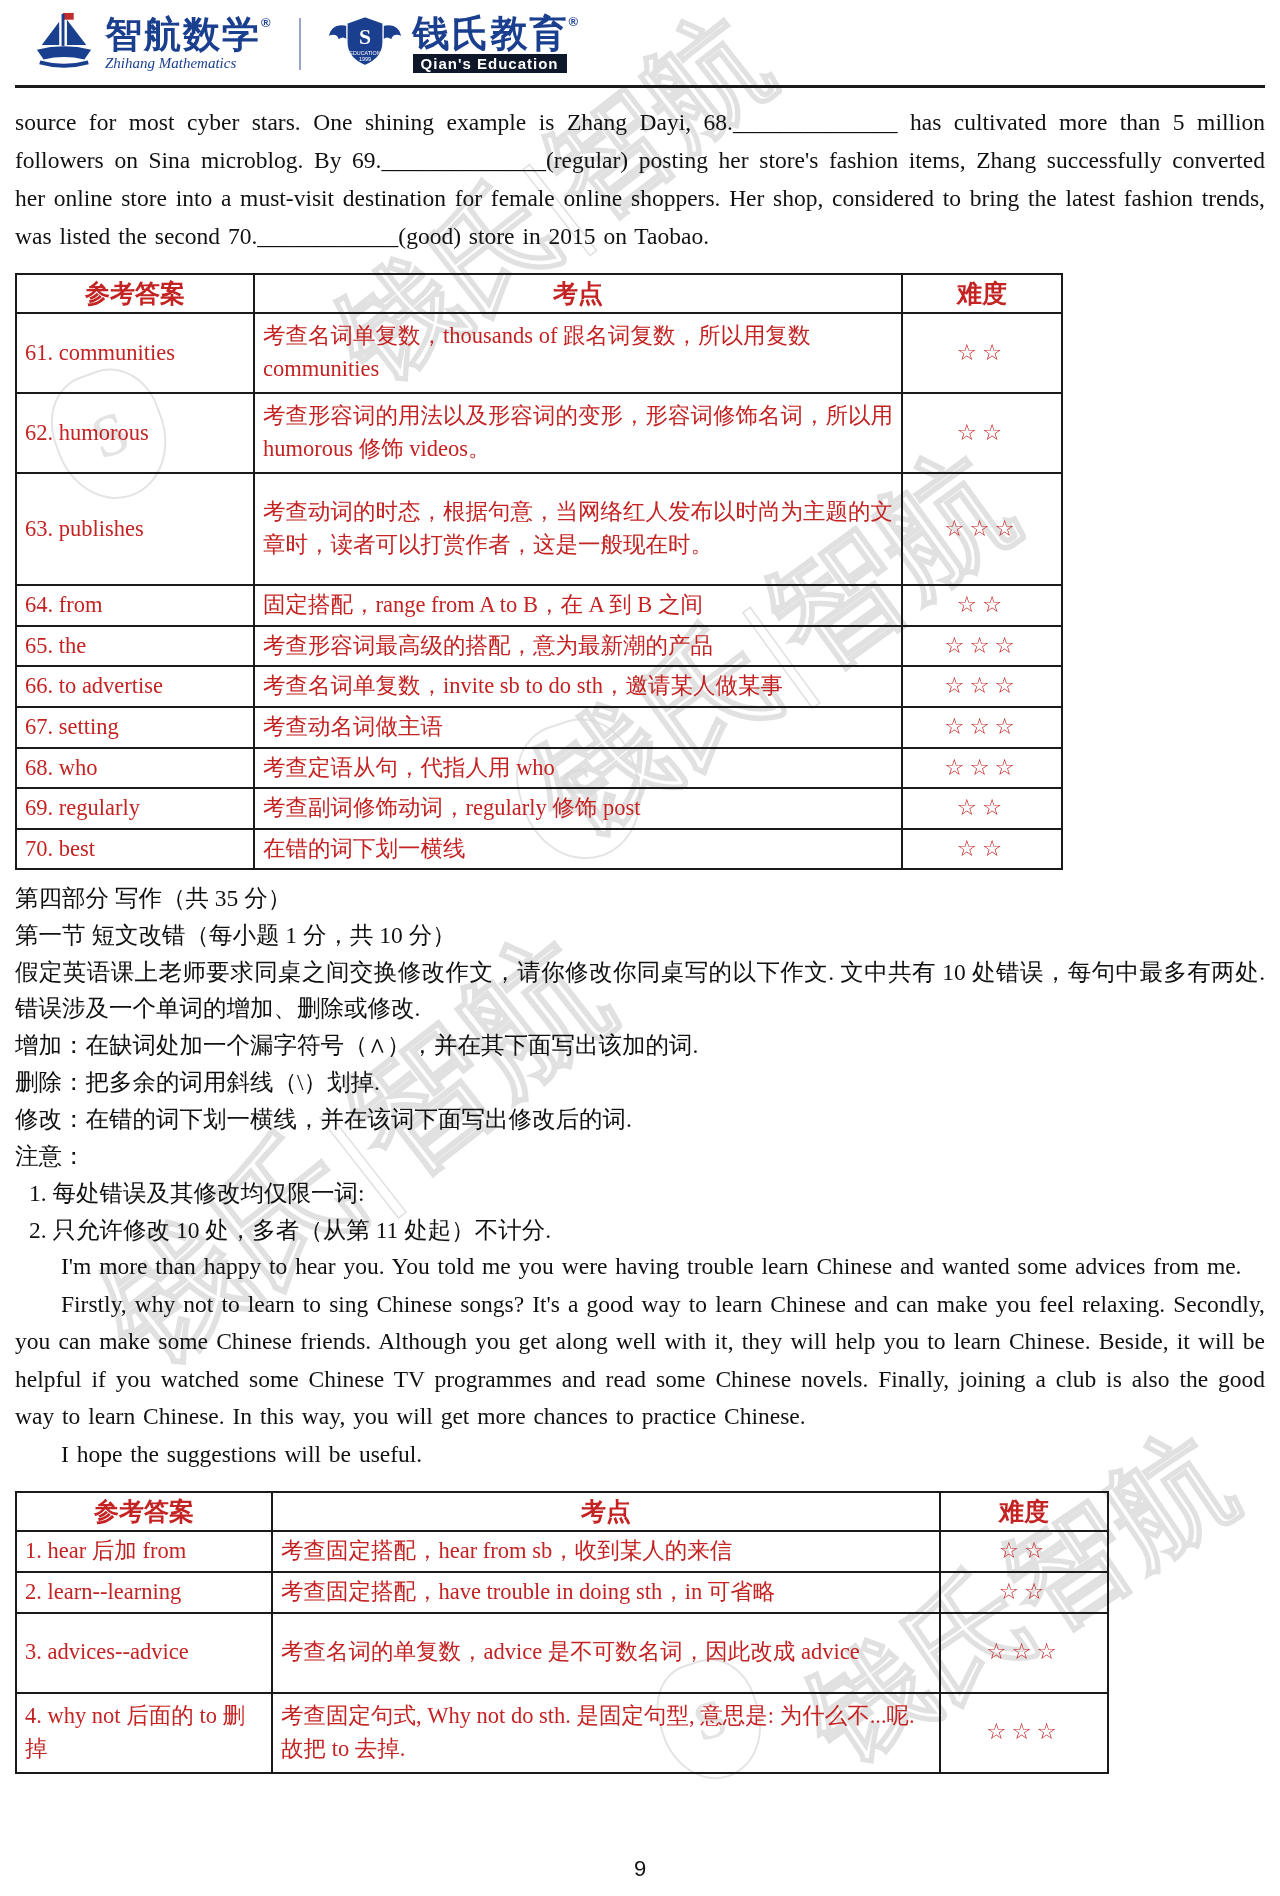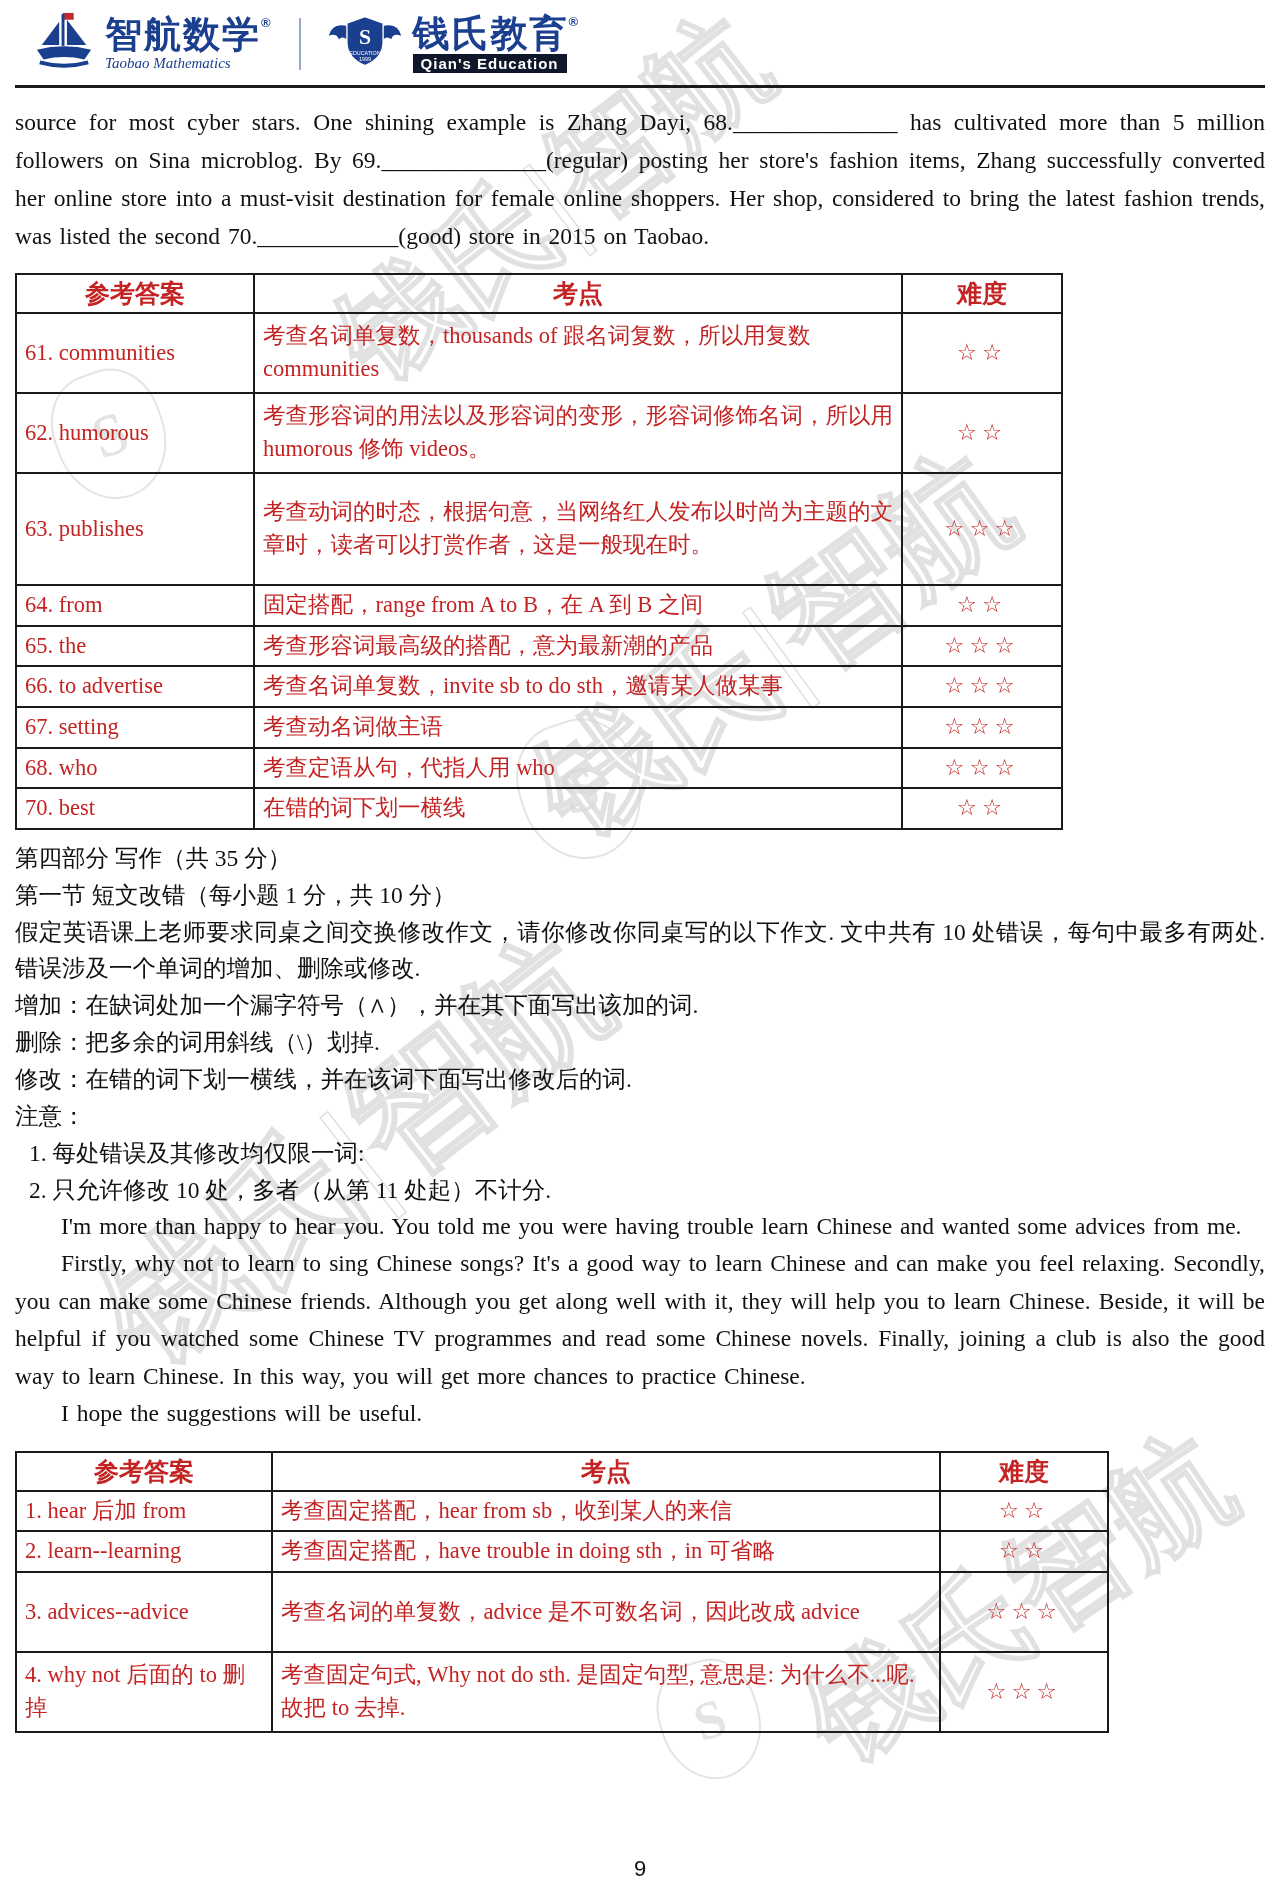--- a/index.html
+++ b/index.html
@@ -122,21 +122,21 @@
             <rect x="31" y="2" width="11" height="7" fill="#c22b2b"></rect>
             <rect x="29.5" y="3" width="3" height="33" fill="#1b3f8f"></rect>
             <path d="M27 11 L27 35 L9 35 Z" fill="#1b3f8f"></path>
             <path d="M35 9 L35 35 L55 35 Z" fill="#1b3f8f"></path>
             <path d="M4 40 Q32 33 60 40 L53 50 Q32 45 11 50 Z" fill="#1b3f8f"></path>
             <path d="M7 53 Q32 60 57 53" stroke="#1b3f8f" stroke-width="4" fill="none"></path>
           </svg>
         </span>
         <span class="brand-txt">
           <span class="brand-name"><span>智航数学</span><span class="reg">®</span></span>
-          <div class="brand-sub">Taobao Mathematics</div>
+          <div class="brand-sub">Zhihang Mathematics</div>
         </span>
       </div>
 
       <div class="vbar"></div>
 
       <div class="brand">
         <span>
           <svg width="76" height="58" viewBox="0 0 84 62">
             <path d="M24 14 Q6 8 2 24 Q11 21 13 28 Q18 23 24 30 Z" fill="#1b3f8f"></path>
             <path d="M60 14 Q78 8 82 24 Q73 21 71 28 Q66 23 60 30 Z" fill="#1b3f8f"></path>
@@ -203,20 +203,25 @@
             <td>67. setting</td>
             <td>考查动名词做主语</td>
             <td class="df">☆☆☆</td>
           </tr>
         <tr class="h1">
             <td>68. who</td>
             <td>考查定语从句，代指人用 who</td>
             <td class="df">☆☆☆</td>
           </tr>
         <tr class="h1">
+            <td>69. regularly</td>
+            <td>考查副词修饰动词，regularly 修饰 post</td>
+            <td class="df">☆☆</td>
+          </tr>
+        <tr class="h1">
             <td>70. best</td>
             <td>在错的词下划一横线</td>
             <td class="df">☆☆</td>
           </tr>
       </tbody>
     </table>
 
     <div class="cn-block">
       <div class="cn cn-line">第四部分  写作（共 35 分）</div>
       <div class="cn cn-line">第一节  短文改错（每小题 1 分，共 10 分）</div>

